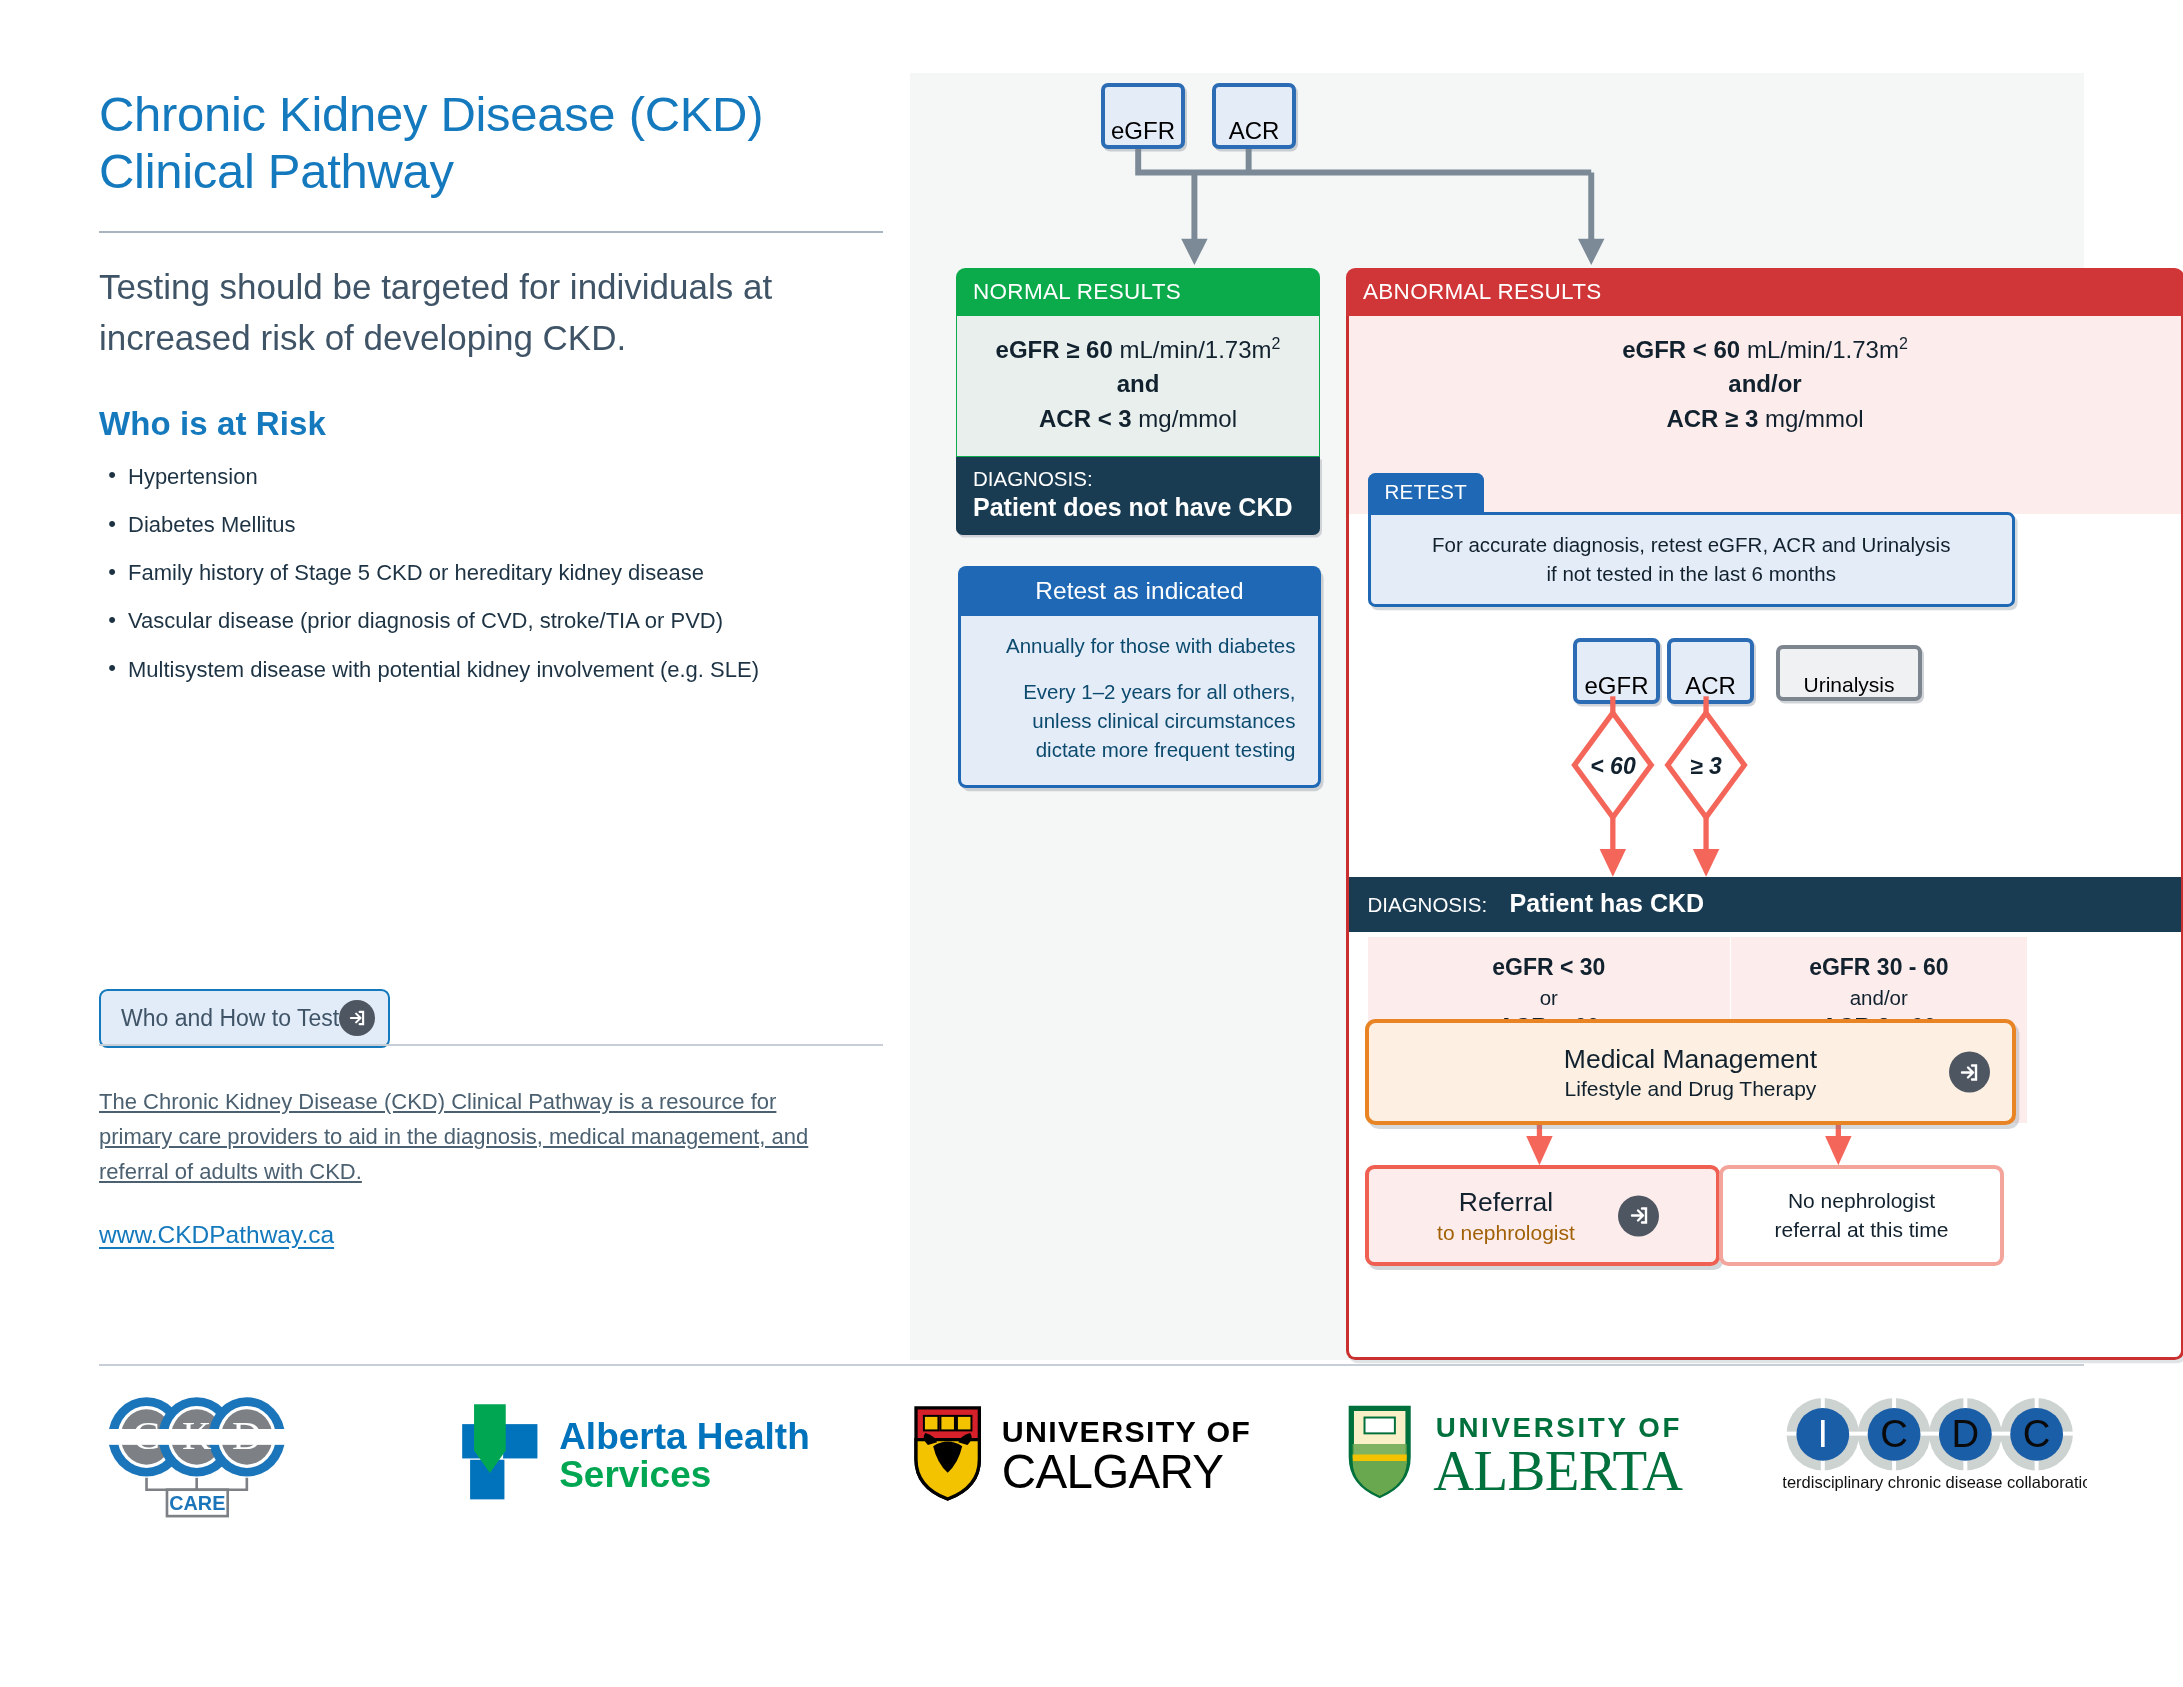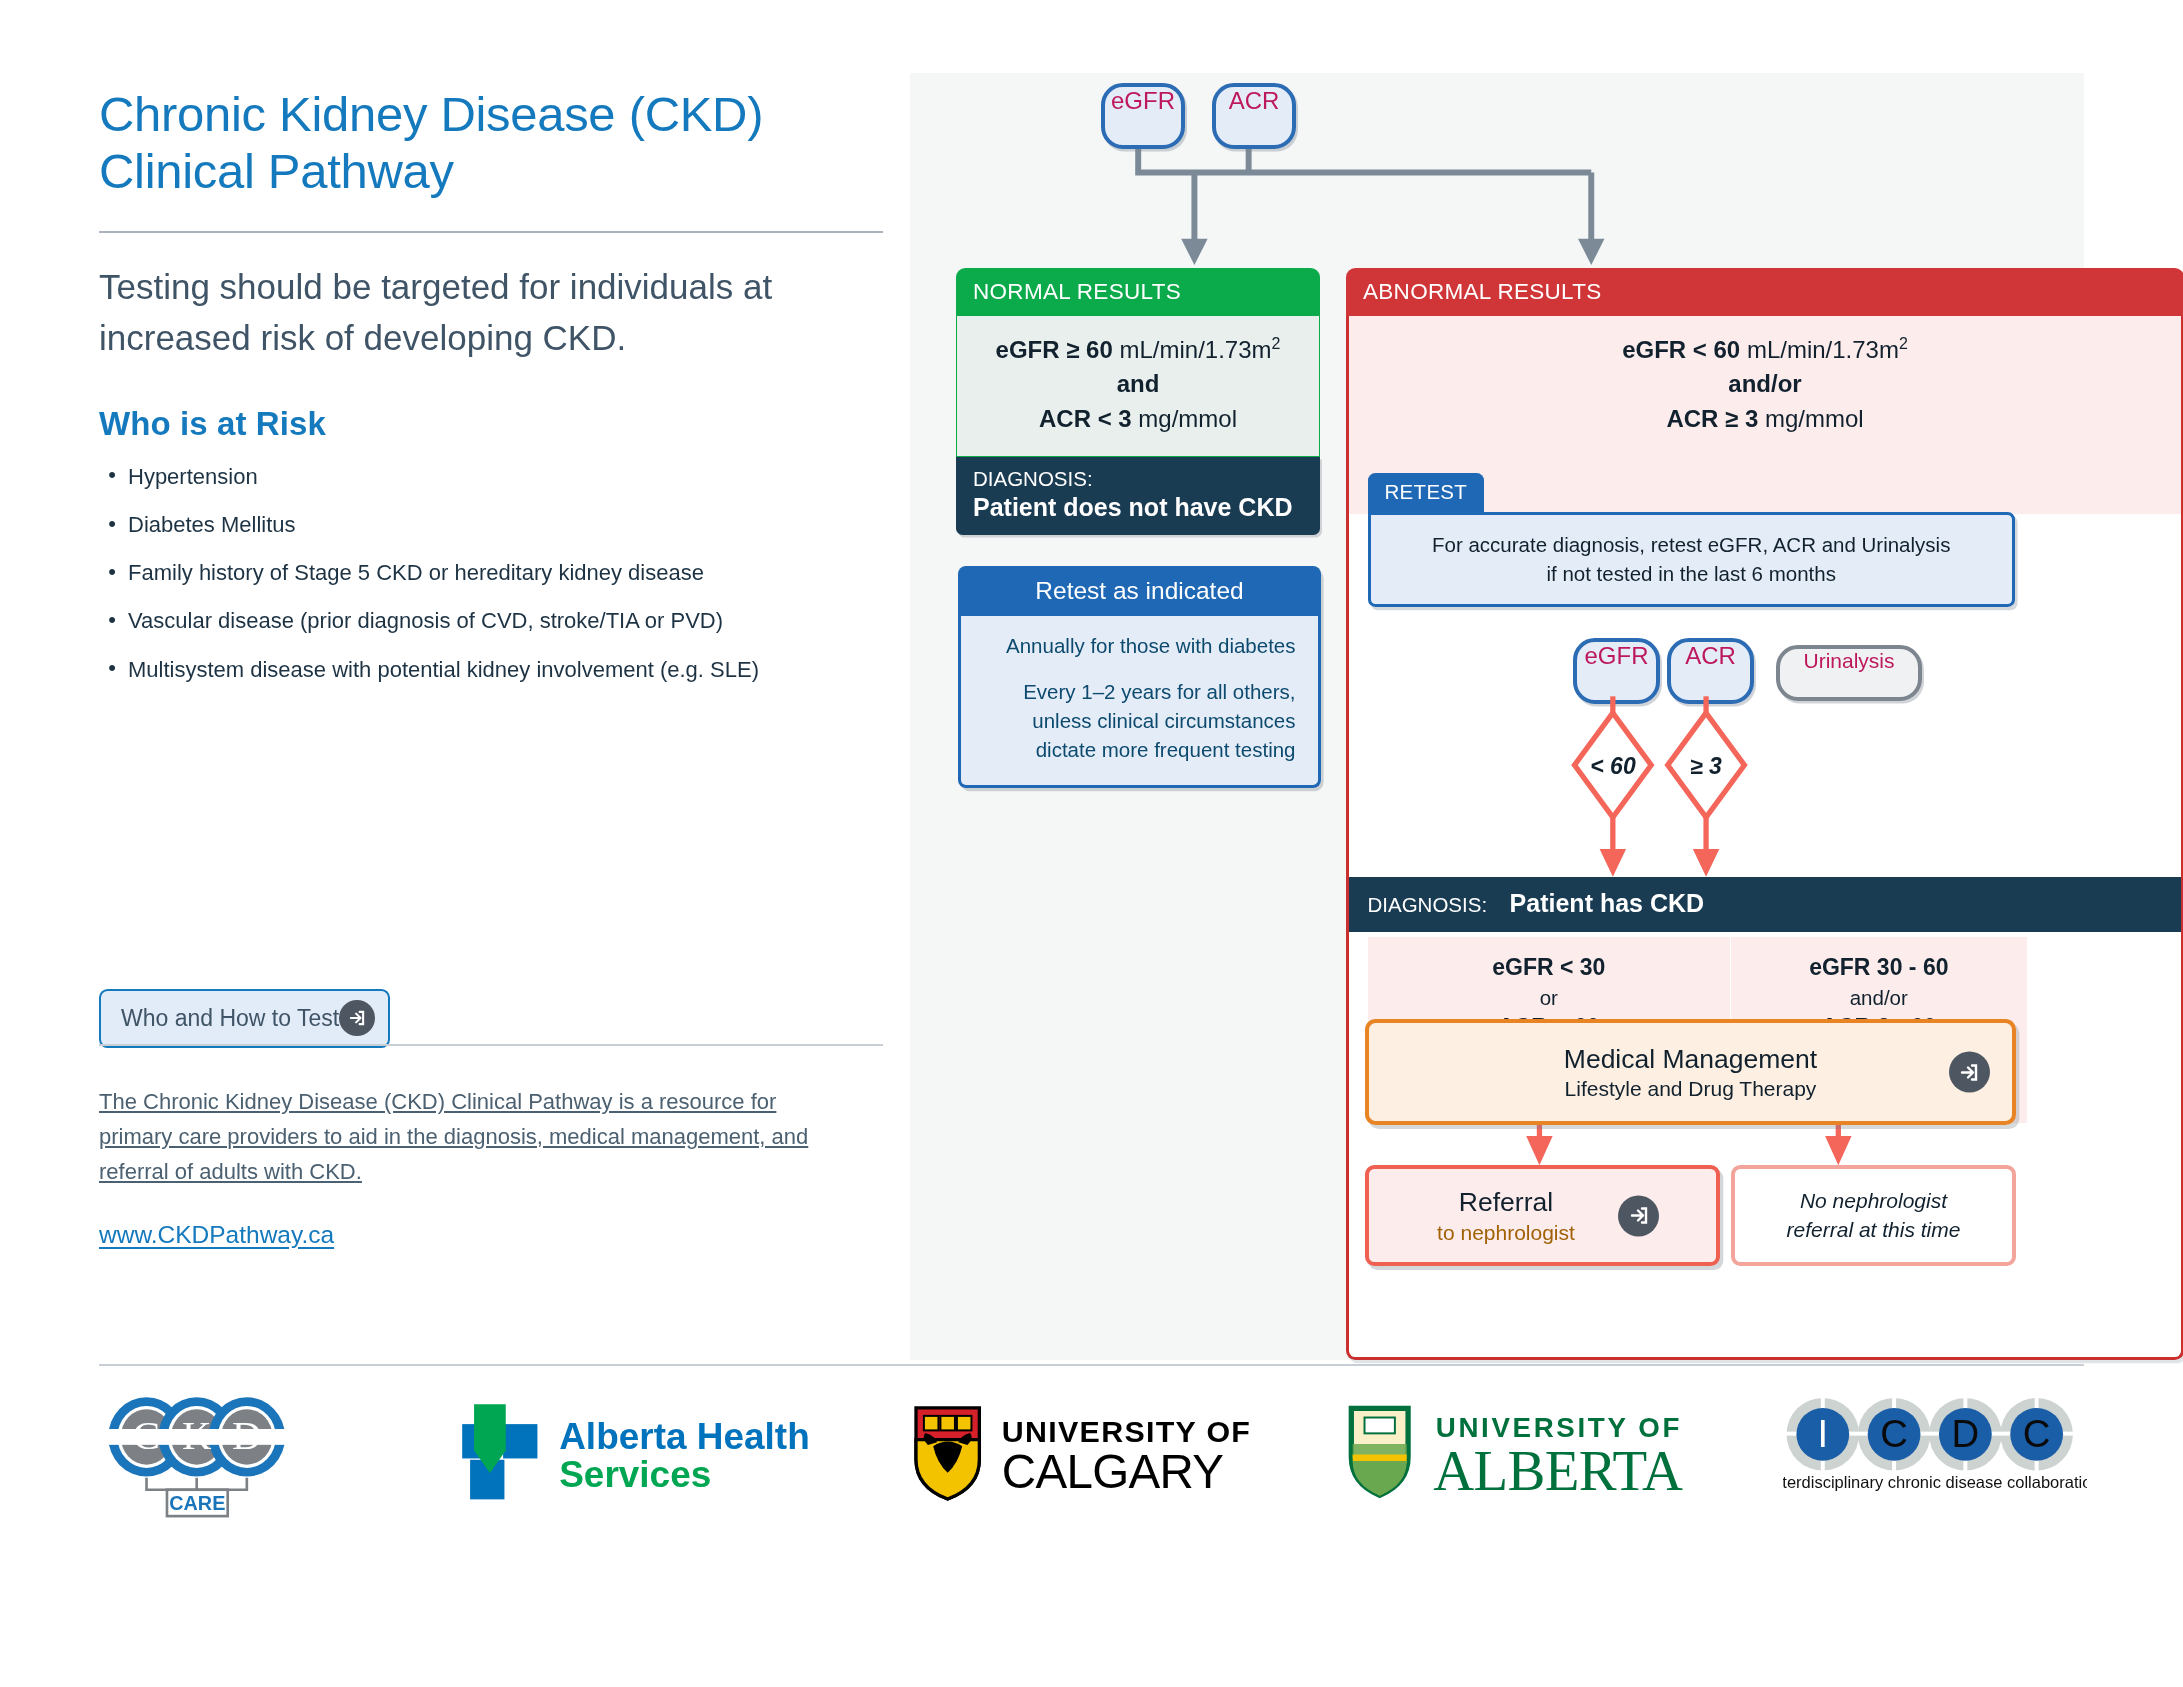--- a/index.html
+++ b/index.html
@@ -27,22 +27,22 @@
   .goicon svg{position:absolute;left:50%;top:50%;transform:translate(-50%,-50%);}
 
   .rule2{position:absolute;left:0;top:958px;height:2px;background:#c7ced6;width:784px;}
   .blurb{position:absolute;left:0;top:999px;width:754px;font-size:22px;line-height:1.58;color:#4b6070;text-decoration:underline;}
   .weblink{position:absolute;left:0;top:1135px;font-size:24.5px;color:#1479bd;
            text-decoration:underline;text-underline-offset:4px;}
 
   
   .panel{position:absolute;left:910px;top:73px;width:1174px;height:1287px;background:#f5f7f7;}
 
-  .node{position:absolute;background:#e4ecf8;border:4.6px solid #2b6cb5;border-radius:22px;
-        display:flex;align-items:flex-start;justify-content:center;font-size:24px;color:#be185d;
+  .node{position:absolute;background:#e4ecf8;border:4.6px solid #2b6cb5;border-radius:7px;
+        display:flex;align-items:flex-end;justify-content:center;font-size:24px;color:#000000;
         box-shadow:2px 2.6px 0 rgba(120,130,140,.35);}
   .node.gray{background:#f0f1f2;border-color:#7d858f;}
 
   .greencol{position:absolute;left:956px;top:268px;width:364px;
             border-radius:9.3px 9.3px 0 0;overflow:visible;}
   .gc-head{background:#0bab4b;color:#fff;font-size:22.5px;padding:11.2px 0 11.2px 17px;
            border-radius:9.3px 9.3px 0 0;letter-spacing:0.3px;}
   .gc-body{background:#e9efed;border:1.3px solid #0bab4b;border-top:none;
            padding:17px 13.2px 20px 13.2px;text-align:center;color:#11212e;}
   .gc-body .l{font-size:24px;line-height:1.42;}
@@ -294,21 +294,21 @@
           <div class="t2">to nephrologist</div>
         </div>
         <span class="goicon">
           <svg width="24" height="24" viewBox="0 0 24 24" aria-hidden="true">
             <path d="M5 12h10M11 7l5 5-5 5" stroke="#fff" stroke-width="2.4" fill="none" stroke-linecap="round" stroke-linejoin="round"></path>
             <path d="M15 5h4v14h-4" stroke="#fff" stroke-width="2.4" fill="none" stroke-linecap="round"></path>
           </svg>
         </span>
       </div>
 
-      <div class="norefbox" style="left:382px;top:849px;width:277px;height:93px;font-style:italic;">
+      <div class="norefbox" style="left:370px;top:849px;width:277px;height:93px;">
         <div>
           <div>No nephrologist</div>
           <div>referral at this time</div>
         </div>
       </div>
 
     </div>
   </div>
 
   <div class="frule"></div>

